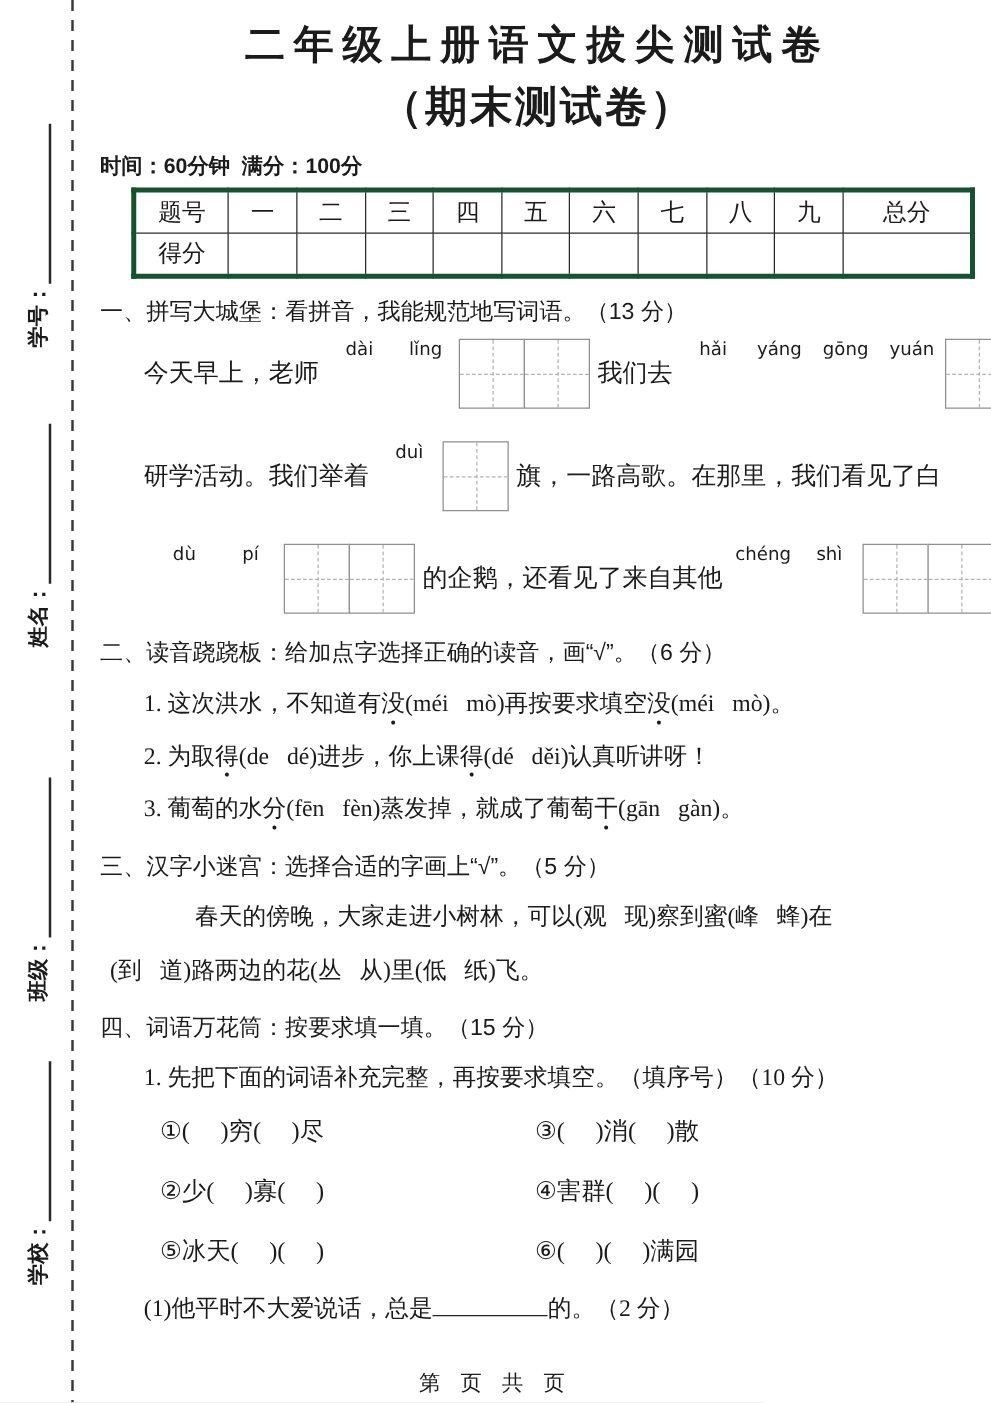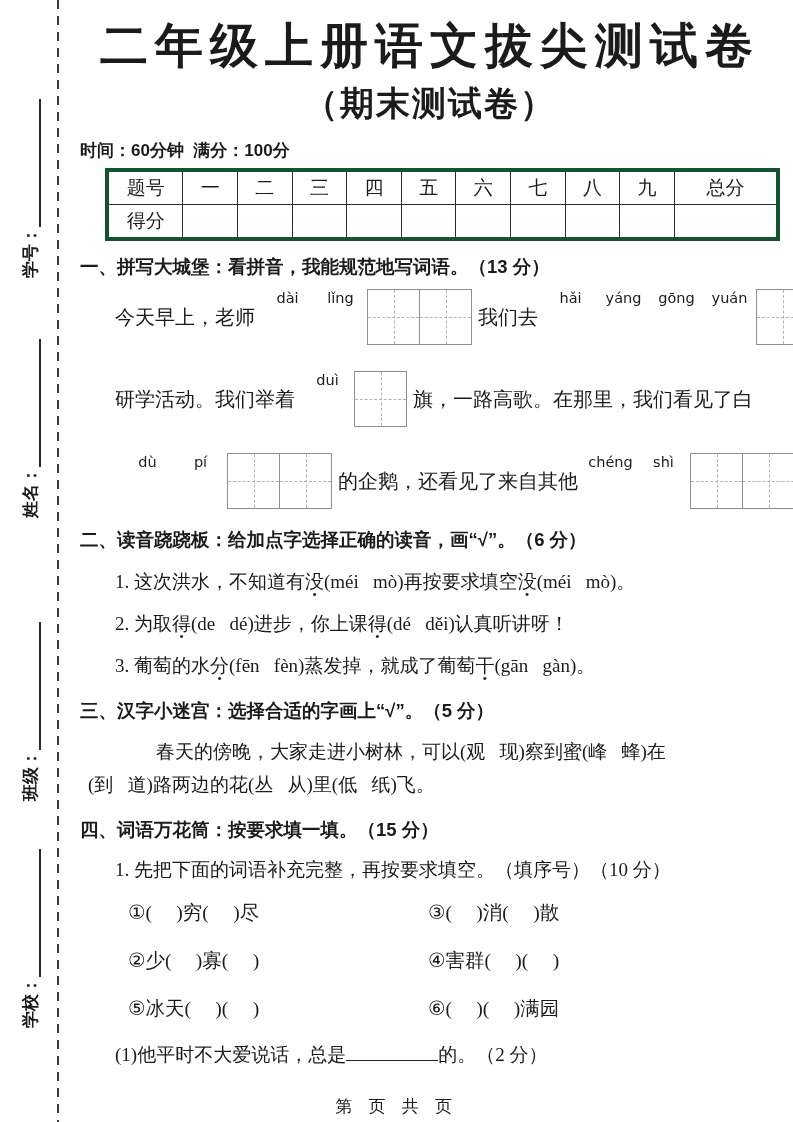--- a/index.html
+++ b/index.html
@@ -9,56 +9,56 @@
   .margin-rule{position:absolute;left:57px;top:0;bottom:0;width:2px;
         background:repeating-linear-gradient(to bottom,#3a3a3a 0 9px,transparent 9px 16px);}
   
   .side-label{position:absolute;left:-76px;width:212px;height:30px;
         transform:rotate(-90deg);display:flex;align-items:center;
         font-family:"Liberation Serif","DejaVu Serif",serif;
         font-weight:bold;font-size:17px;white-space:pre;}
   .side-label .rule{display:inline-block;width:128px;height:1px;border-bottom:2px solid #2a2a2a;
         align-self:flex-end;margin-bottom:4px;}
   .content{position:absolute;left:80px;top:0;width:700px;}
-  .title{margin-top:20px;text-align:center;font-family:Liberation Sans, sans-serif;
-        font-weight:bold;font-size:48px;letter-spacing:7px;line-height:1.1;}
+  .title{margin-top:20px;text-align:center;font-family:Liberation Mono, monospace;
+        font-weight:bold;font-size:32px;letter-spacing:7px;line-height:1.1;}
   .subtitle{text-align:center;font-family:"Liberation Sans","DejaVu Sans",sans-serif;
         font-weight:bold;font-size:34px;letter-spacing:2px;margin-top:8px;}
   .meta{font-family:"Liberation Sans","DejaVu Sans",sans-serif;
         font-weight:bold;font-size:17px;margin:12px 4px 6px 0;white-space:pre;}
   
   table.score{border-collapse:collapse;margin-left:25px;border:4px solid #14532d;}
   table.score td{border:1px solid #2b2b2b;height:32px;text-align:center;
         font-size:19px;padding:0;}
   table.score td.c0{width:74px;}
   table.score td.cm{width:54px;}
   table.score td.cl{width:102px;}
   
-  .sec-title{font-family:"Liberation Sans","DejaVu Sans",sans-serif;font-weight:bold;
+  .sec-title{font-family:"Liberation Sans","DejaVu Sans",sans-serif;font-weight:normal;
         font-size:18.5px;white-space:pre;}
   
   .pin-line{display:flex;align-items:flex-end;padding-left:35px;}
   .pin-line .zh{font-size:20px;line-height:24px;padding-bottom:16px;white-space:pre;}
   .box-group{display:flex;margin:0 6px;}
   .pin-row{display:flex;}
   .pin-row span{width:53px;text-align:center;font-family:"DejaVu Sans",sans-serif;
         font-size:14.5px;height:19px;line-height:19px;}
   .cell-row{display:flex;}
   .cell{width:53px;height:56px;border:1px solid #8f8f8f;margin-left:-1px;
         position:relative;box-sizing:border-box;background:#fff;}
   .cell:first-child{margin-left:0;}
   .cell::before{content:"";position:absolute;left:50%;top:0;bottom:0;border-left:1px dashed #b3b3b3;}
   .cell::after{content:"";position:absolute;top:50%;left:0;right:0;border-top:1px dashed #b3b3b3;}
   
   .s2-item{font-size:19px;line-height:25px;padding-left:35px;margin-top:17px;white-space:pre-wrap;}
   .dotted{position:relative;display:inline-block;}
   .dotted::after{content:"•";position:absolute;left:50%;transform:translateX(-50%);
         top:1.02em;font-size:0.7em;}
   
-  .s3-line{font-size:19px;line-height:25px;margin-top:8px;padding-left:8px;white-space:pre;}
+  .s3-line{font-size:19px;line-height:25px;margin-top:18px;padding-left:8px;white-space:pre;}
   .s3-line.first{padding-left:76px;margin-top:16px;}
   
   .s4-sub{font-size:19px;padding-left:35px;margin-top:15px;white-space:pre;}
   .word-grid{display:grid;grid-template-columns:300px 1fr;padding-left:48px;margin-top:16px;
         row-gap:21px;font-size:19.5px;font-family:"Liberation Serif","DejaVu Sans",serif;}
   .word-item{white-space:pre;}
   .fill-line{font-size:19px;padding-left:35px;margin-top:18px;white-space:pre;}
   .blank{display:inline-block;width:92px;border-bottom:1.5px solid #222;height:1.05em;
         vertical-align:baseline;}
   .footer{position:absolute;bottom:4px;left:0;right:0;text-align:center;

